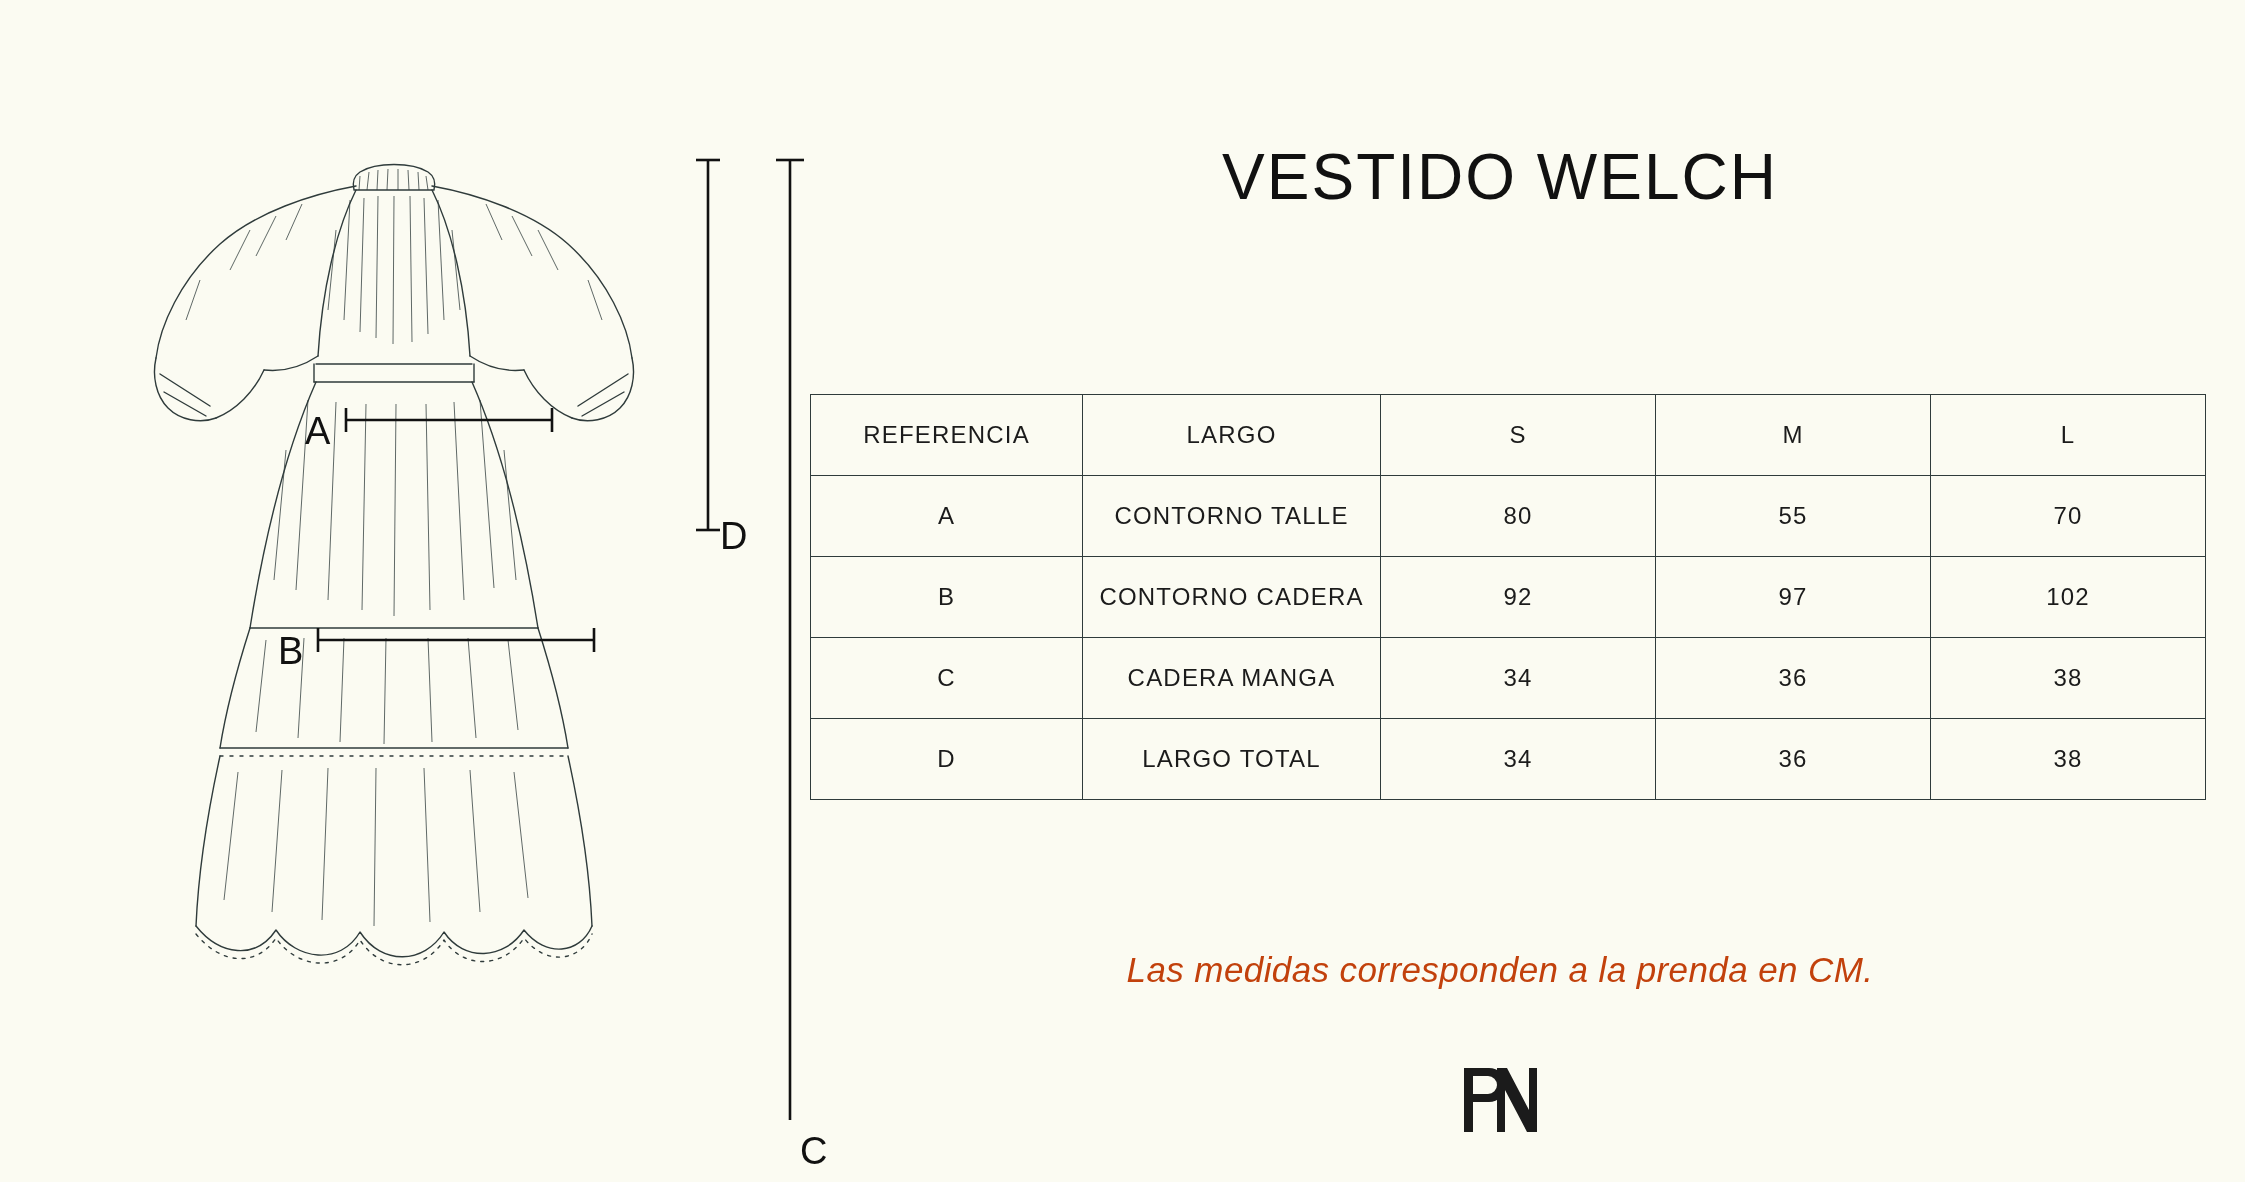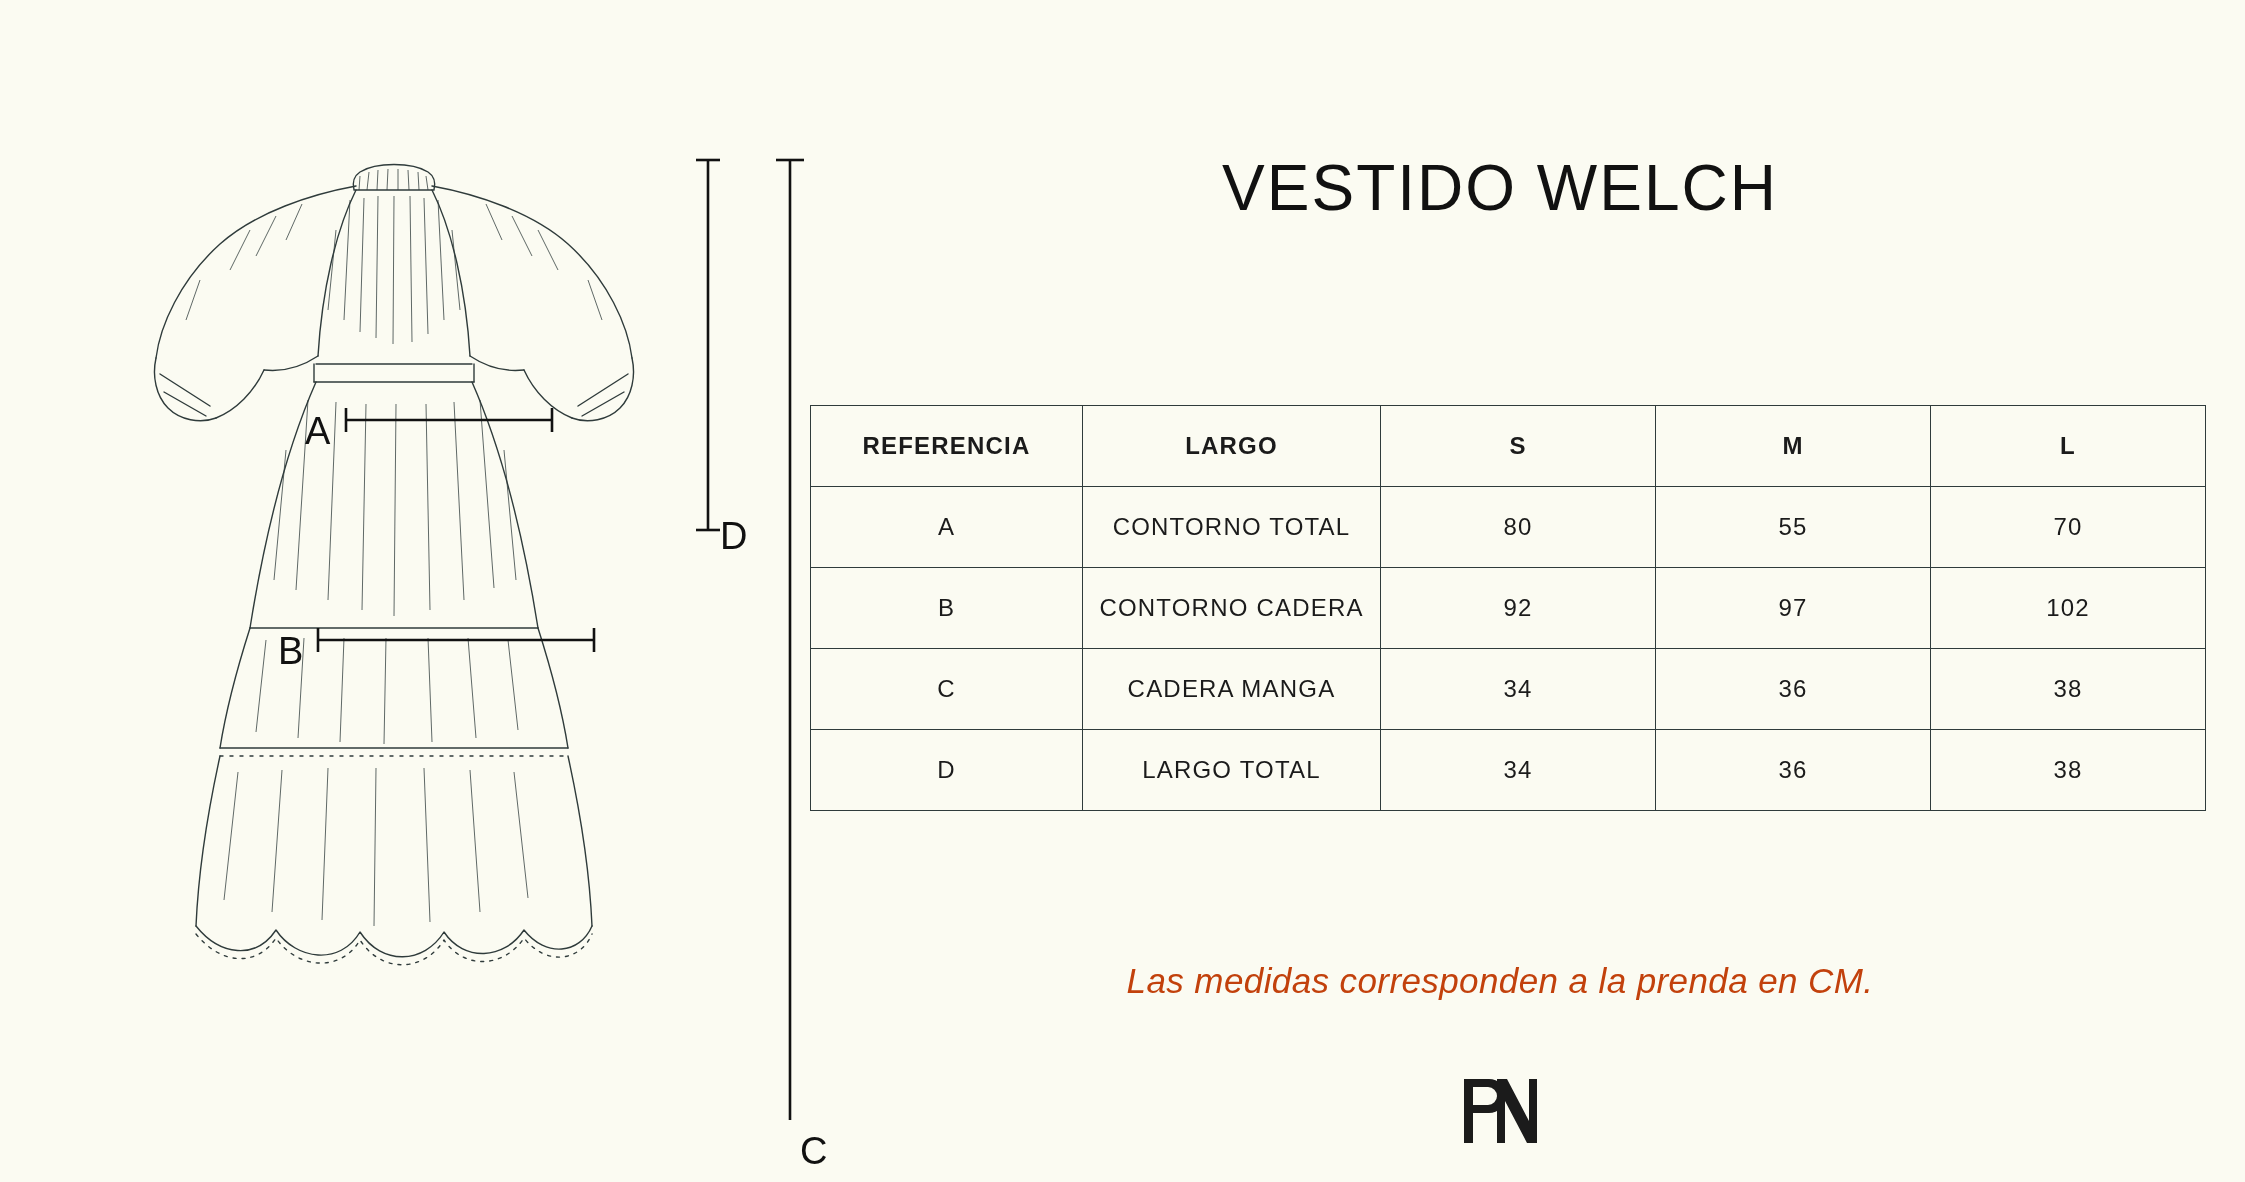--- a/index.html
+++ b/index.html
@@ -42,21 +42,21 @@
   }
   .label-a { left: 245px; top: 290px; }
   .label-b { left: 218px; top: 510px; }
   .label-c { left: 740px; top: 1010px; }
   .label-d { left: 660px; top: 395px; }
 
   
   .right-panel {
     position: absolute;
     left: 810px;
-    top: 131px;
+    top: 120px;
     width: 1380px;
   }
   .title {
     text-align: center;
     font-family: "Liberation Sans", sans-serif;
     font-size: 64px;
     font-weight: 400;
     letter-spacing: 2px;
     color: #111;
     margin: 0;
@@ -75,21 +75,21 @@
     height: 78px;
     text-align: center;
     vertical-align: middle;
     font-family: "Liberation Sans", sans-serif;
     font-size: 24px;
     font-weight: 400;
     letter-spacing: 1.2px;
     color: #1b1b1b;
   }
   table.size-table th {
-    font-weight: 700;
+    font-weight: 400;
     margin-top: 15px;
   }
   col.col-ref { width: 272px; }
   col.col-talle { width: 298px; }
   col.col-size { width: 275px; }
 
   .note {
     margin-top: 150px;
     text-align: center;
     font-family: "Liberation Sans", sans-serif;
@@ -263,21 +263,21 @@
           <th>REFERENCIA</th>
           <th>LARGO</th>
           <th>S</th>
           <th>M</th>
           <th>L</th>
         </tr>
       </thead>
       <tbody>
         <tr>
           <td>A</td>
-          <td>CONTORNO TOTAL</td>
+          <td>CONTORNO TALLE</td>
           <td>80</td>
           <td>55</td>
           <td>70</td>
         </tr>
         <tr>
           <td>B</td>
           <td>CONTORNO CADERA</td>
           <td>92</td>
           <td>97</td>
           <td>102</td>

